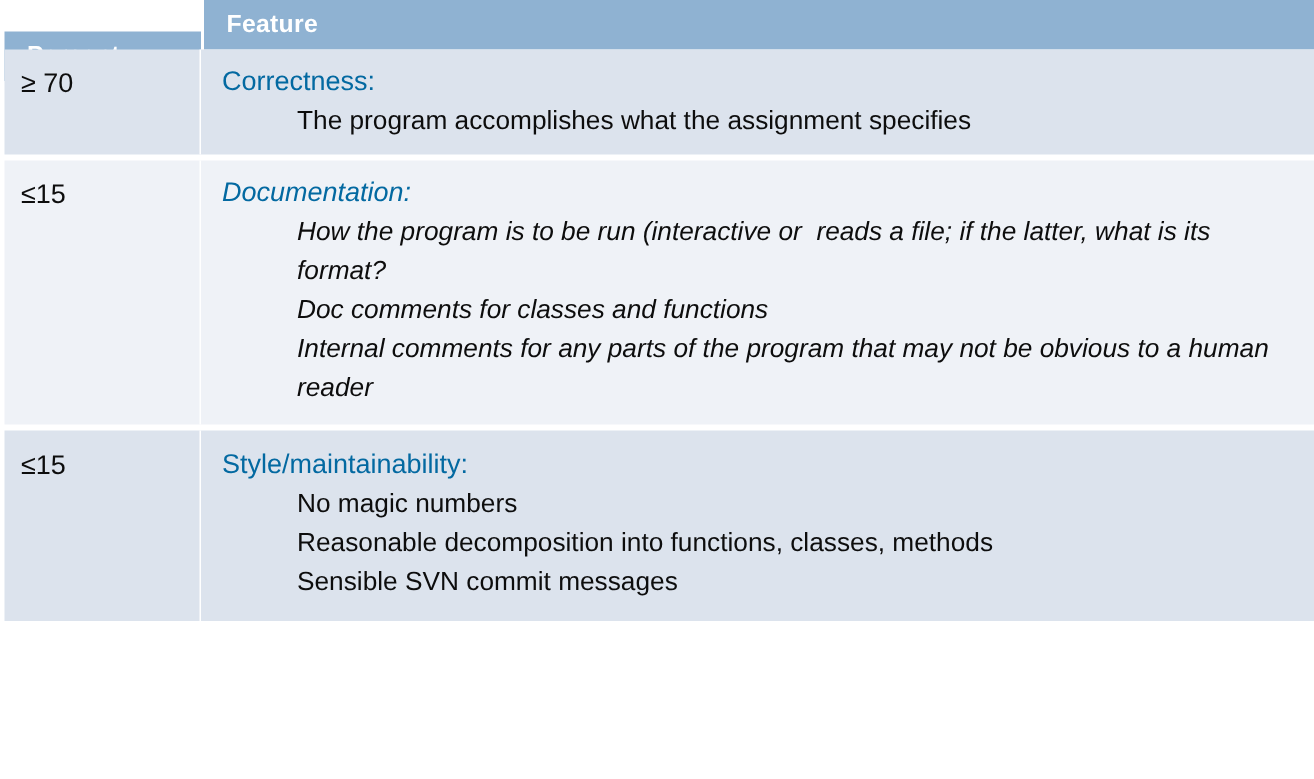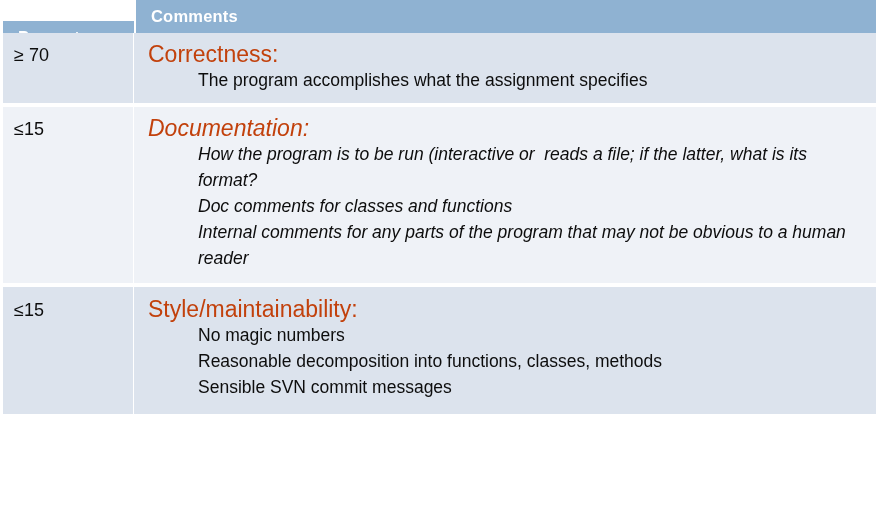--- a/index.html
+++ b/index.html
@@ -91,22 +91,22 @@
     padding: 9px 12px 11px 14px;
     box-sizing: border-box;
   }
   .tr-sep {
     height: 4px;
     background: #ffffff;
     width: 100%;
   }
 
   .feature-title {
-    font-size: 23px;
-    color: #c2410c;
+    font-size: 18px;
+    color: #0369a1;
     line-height: 25px;
     white-space: pre-wrap;
   }
   .feature-list {
     margin: 0;
     padding: 0;
     list-style: none;
   }
   .feature-list li {
     font-size: 17.5px;
@@ -131,21 +131,21 @@
   }
 </style>
 </head>
 <body>
 
 <div class="grading-table">
   <div class="table-inner">
 
     <div class="thead">
       <div class="th th-percent">Percent</div>
-      <div class="th th-feature">Comments</div>
+      <div class="th th-feature">Feature</div>
     </div>
 
     <div class="tbody">
 
       <div class="tr tr-shade-a row-correctness">
         <div class="td td-percent">≥ 70</div>
         <div class="td td-feature">
           <div class="feature-title">Correctness:</div>
           <ul class="feature-list">
             <li>The program accomplishes what the assignment specifies</li>

